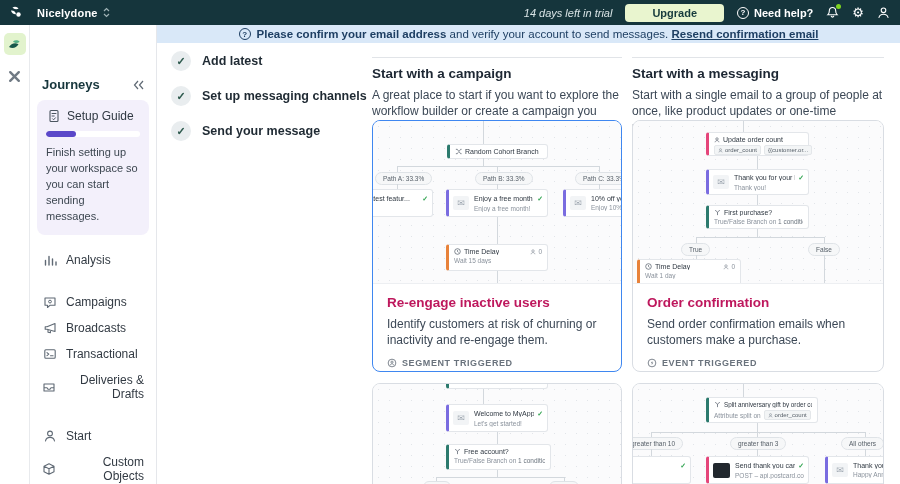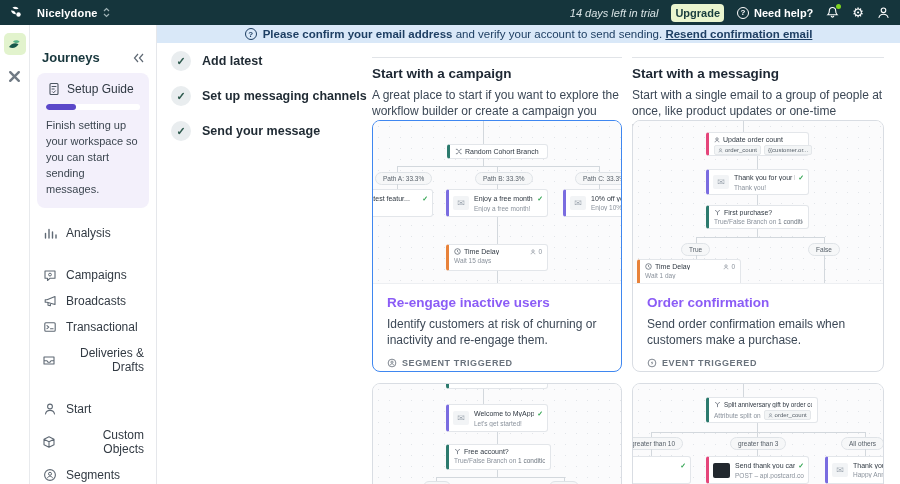--- a/index.html
+++ b/index.html
@@ -6,35 +6,35 @@
   html,body { width:900px; height:484px; overflow:hidden; font-family:"Liberation Sans", sans-serif; background:#fff; }
   #app { position:relative; width:900px; height:484px; background:#fff; }
 
   
   .topbar { position:absolute; left:0; top:0; width:900px; height:25px; background:#15353c; display:flex; align-items:center; color:#fff; z-index:30; }
   .logo-box { width:30px; height:25px; display:flex; align-items:center; justify-content:center; }
   .ws-name { font-size:11px; font-weight:bold; margin-left:7px; letter-spacing:.2px; }
   .ws-caret { margin-left:5px; display:flex; }
   .topbar-right { margin-left:auto; display:flex; align-items:center; gap:13px; padding-right:10px; }
   .trial-text { font-size:11px; color:#d9e4e6;font-style:italic; }
-  .upgrade-btn { background:#e9f5cf; color:#173b3d; font-size:11px; font-weight:bold; border:none; border-radius:4px; padding:3px 4px; height:18px; line-height:12px; cursor:pointer; }
+  .upgrade-btn { background:#e9f5cf; color:#173b3d; font-size:11px; font-weight:bold; border:none; border-radius:4px; padding:3px 27px; height:18px; line-height:12px; cursor:pointer; }
   .help { display:flex; align-items:center; gap:5px; font-size:11px; font-weight:bold; color:#fff; }
   .qcircle { width:12px; height:12px; border:1.2px solid #fff; border-radius:50%; font-size:8px; font-weight:bold; display:flex; align-items:center; justify-content:center; }
   .tb-icon { position:relative; display:flex; align-items:center; }
   .bell-dot { position:absolute; top:-2px; right:-2px; width:5px; height:5px; background:#7ed321; border-radius:50%; }
   .gear-glyph { font-size:13px; color:#fff; line-height:1; }
 
   
   .rail { position:absolute; left:0; top:25px; width:30px; height:459px; background:#fff; border-right:1px solid #e8eaed; z-index:20; }
   .rail-item { width:22px; height:22px; margin:8px auto 10px; border-radius:5px; display:flex; align-items:center; justify-content:center; }
   .rail-item.active { background:#e2f3cd; }
 
   
   .sidebar { position:absolute; left:30px; top:25px; width:127px; height:459px; background:#fff; border-right:1px solid #e5e7eb; z-index:20; }
-  .sb-head { display:flex; align-items:center; justify-content:space-between; padding:25px 12px 6px 12px; }
+  .sb-head { display:flex; align-items:center; justify-content:space-between; padding:25px 12px 6px 12px;margin-top:27px; }
   .sb-title { font-size:13px; font-weight:bold; color:#17363c; }
   .setup-box { margin:2px 7px 10px 7px; background:#f3f0fb; border-radius:8px; padding:9px 9px 10px 9px; cursor:pointer; }
   .setup-row { display:flex; align-items:center; gap:6px; }
   .setup-title { font-size:12px; color:#2f3842; }
   .progress-track { margin-top:8px; height:6px; background:#fff; border-radius:3px; overflow:hidden; }
   .progress-fill { height:100%; background:#5b48c9; border-radius:3px; }
   .setup-desc { margin-top:8px; font-size:11px; line-height:1.45; color:#3c4650; }
   .nav { padding:2px 0; }
   .nav-item { display:flex; align-items:center; gap:9px; padding:6px 12px; font-size:12px; color:#323a43; cursor:pointer;text-align:right; }
   .nav-gap { height:16px; }
@@ -64,21 +64,21 @@
   
   .tcard { position:absolute; background:#fff; border:1px solid #d9dde3; border-radius:8px; overflow:hidden; cursor:pointer; }
   .tcard.selected { border:1.5px solid #3f87f0; }
   .tcard-left1 { left:215px; top:95px; width:250px; height:252px; }
   .tcard-right1 { left:475px; top:95px; width:252px; height:252px; }
   .tcard-left2 { left:215px; top:358px; width:250px; height:250px; }
   .tcard-right2 { left:475px; top:358px; width:252px; height:250px; }
   .diagram { position:relative; width:100%; height:163px; background-color:#fbfbfc; background-image:radial-gradient(circle, #e2e5e9 0.9px, transparent 0.9px); background-size:11px 11px; overflow:hidden; border-bottom:1px solid #edeff2; }
   .diagram.tall { height:250px; border-bottom:none; }
   .tcard-foot { padding:11px 14px 0 14px; }
-  .tc-title { font-size:13.5px; font-weight:bold; color:#8b5cf6; }
+  .tc-title { font-size:13.5px; font-weight:bold; color:#be185d; }
   .tc-desc { margin-top:6px; font-size:12px; line-height:1.35; color:#3c4856; }
   .tc-tag { margin-top:10px; display:flex; align-items:center; gap:5px; font-size:9px; font-weight:bold; letter-spacing:.6px; color:#6a737d; text-transform:uppercase; }
 
   
   .vline,.hline { position:absolute; background:#d3d8dd; }
   .vline { width:1px; } .hline { height:1px; }
   .node { position:absolute; background:#fff; border:1px solid #e3e6ea; border-radius:3px; color:#3a434d; }
   .node.bl-purple { border-left:3px solid #7a6ce0; }
   .node.bl-orange { border-left:3px solid #e8823a; }
   .node.bl-teal   { border-left:3px solid #2c7a6d; }
@@ -276,21 +276,21 @@
         <span>Activity Logs</span>
       </div>
 
     </div>
   </div>
 
   <div class="main">
 
     <div class="banner">
       <span class="qcircle2">?</span>
-      <span><b>Please confirm your email address</b><span> and verify your account to send sending. </span><a>Resend confirmation email</a></span>
+      <span><b>Please confirm your email address</b><span> and verify your account to send messages. </span><a>Resend confirmation email</a></span>
     </div>
 
     <div class="checklist">
       <div class="chk-row">
         <span class="chk-circle">✓</span>
         <span class="chk-label">Add latest</span>
       </div>
       <div class="chk-row">
         <span class="chk-circle">✓</span>
         <span class="chk-label">Set up messaging channels</span>

